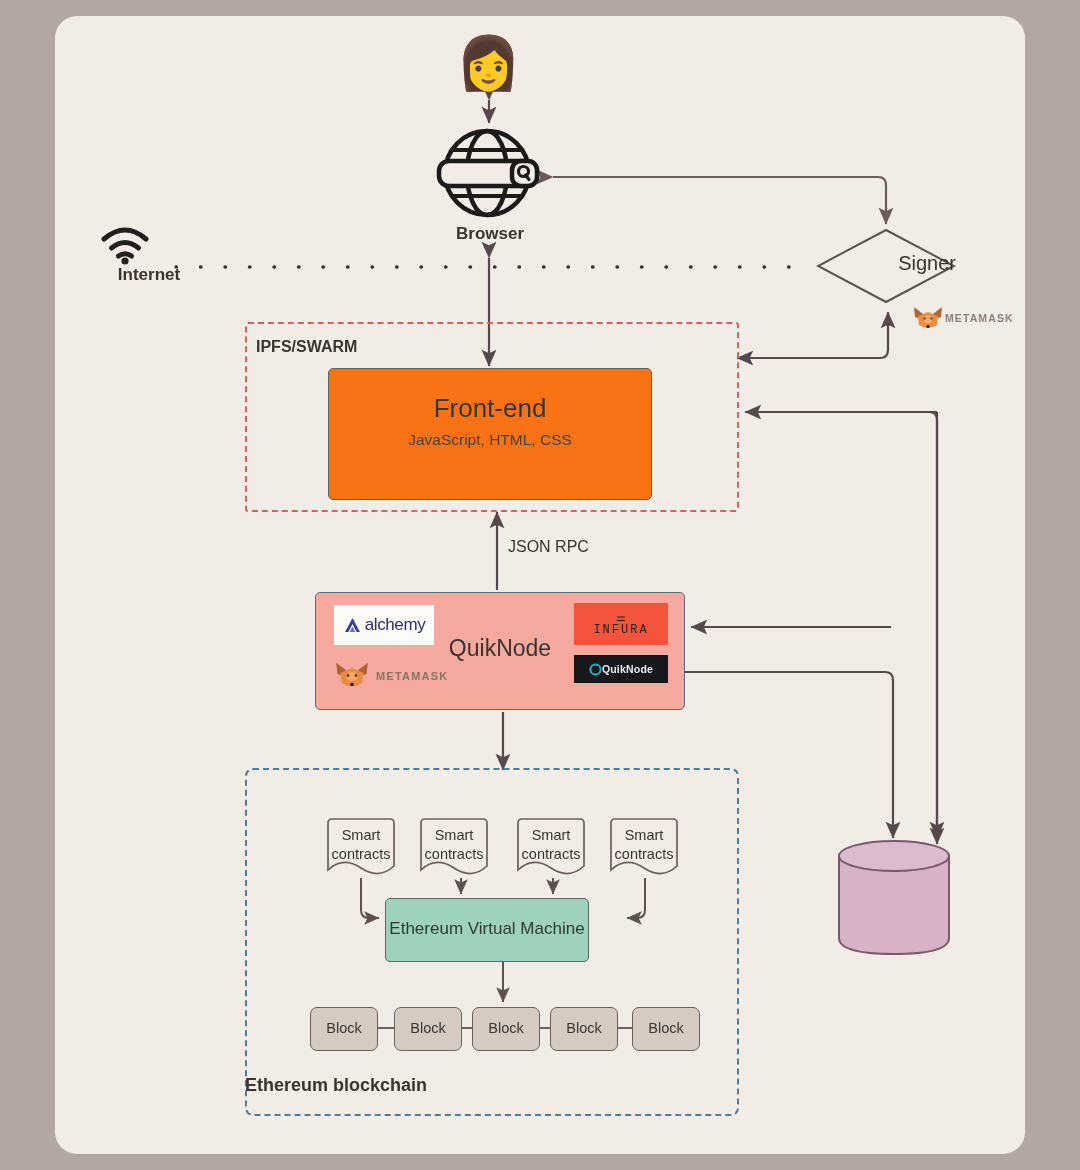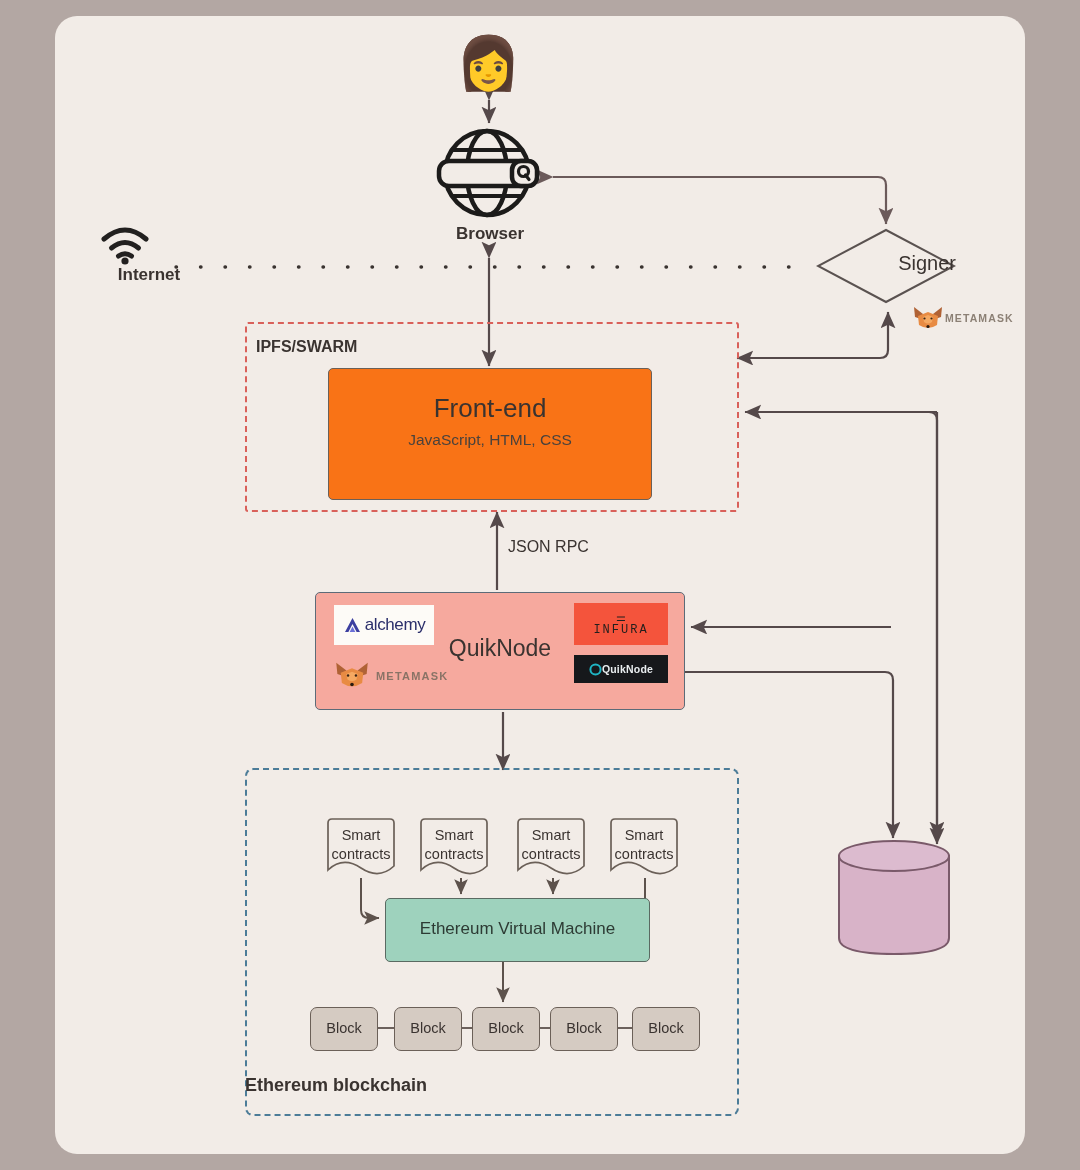--- a/index.html
+++ b/index.html
@@ -68,21 +68,21 @@
   #logo-quiknode{left:258px;top:62px;width:94px;height:28px;background:#16181b;display:flex;align-items:center;justify-content:center;gap:0;}
   #logo-quiknode .qtxt{font-size:10.5px;color:#e9eef0;font-weight:bold;letter-spacing:.2px;}
 
   
   #chain-group{left:245px;top:768px;width:494px;height:348px;border:2.2px dashed #4c7c98;border-radius:8px;}
   #chain-label{left:245px;top:1075px;width:494px;text-align:left;font-size:18px;font-weight:bold;}
 
   .sc{position:absolute;width:72px;height:58px;}
   .sc .sctxt{position:absolute;left:0;top:8px;width:100%;text-align:center;font-size:14.5px;line-height:19px;color:#3a3330;}
 
-  #evm{left:385px;top:898px;width:265px;height:64px;background:#9ed2bd;border:1.6px solid #5a6a62;border-radius:5px;}
+  #evm{left:385px;top:898px;width:204px;height:64px;background:#9ed2bd;border:1.6px solid #5a6a62;border-radius:5px;}
   #evm .etxt{position:absolute;left:0;top:20px;width:100%;text-align:center;font-size:17px;color:#2d3b34;}
 
   .block{position:absolute;width:66px;height:42px;background:#d5cbc2;border:1.6px solid #6b6058;border-radius:7px;}
   .block .btxt{position:absolute;left:0;top:12px;width:100%;text-align:center;font-size:14.5px;color:#3a3330;}
 
   
   #cyl{left:836px;top:838px;width:116px;height:118px;}
   #cyl .ctxt{position:absolute;left:0;top:34px;width:100%;text-align:center;font-size:16px;font-weight:bold;color:#4a2f3c;line-height:24px;}
 </style>
 </head>

